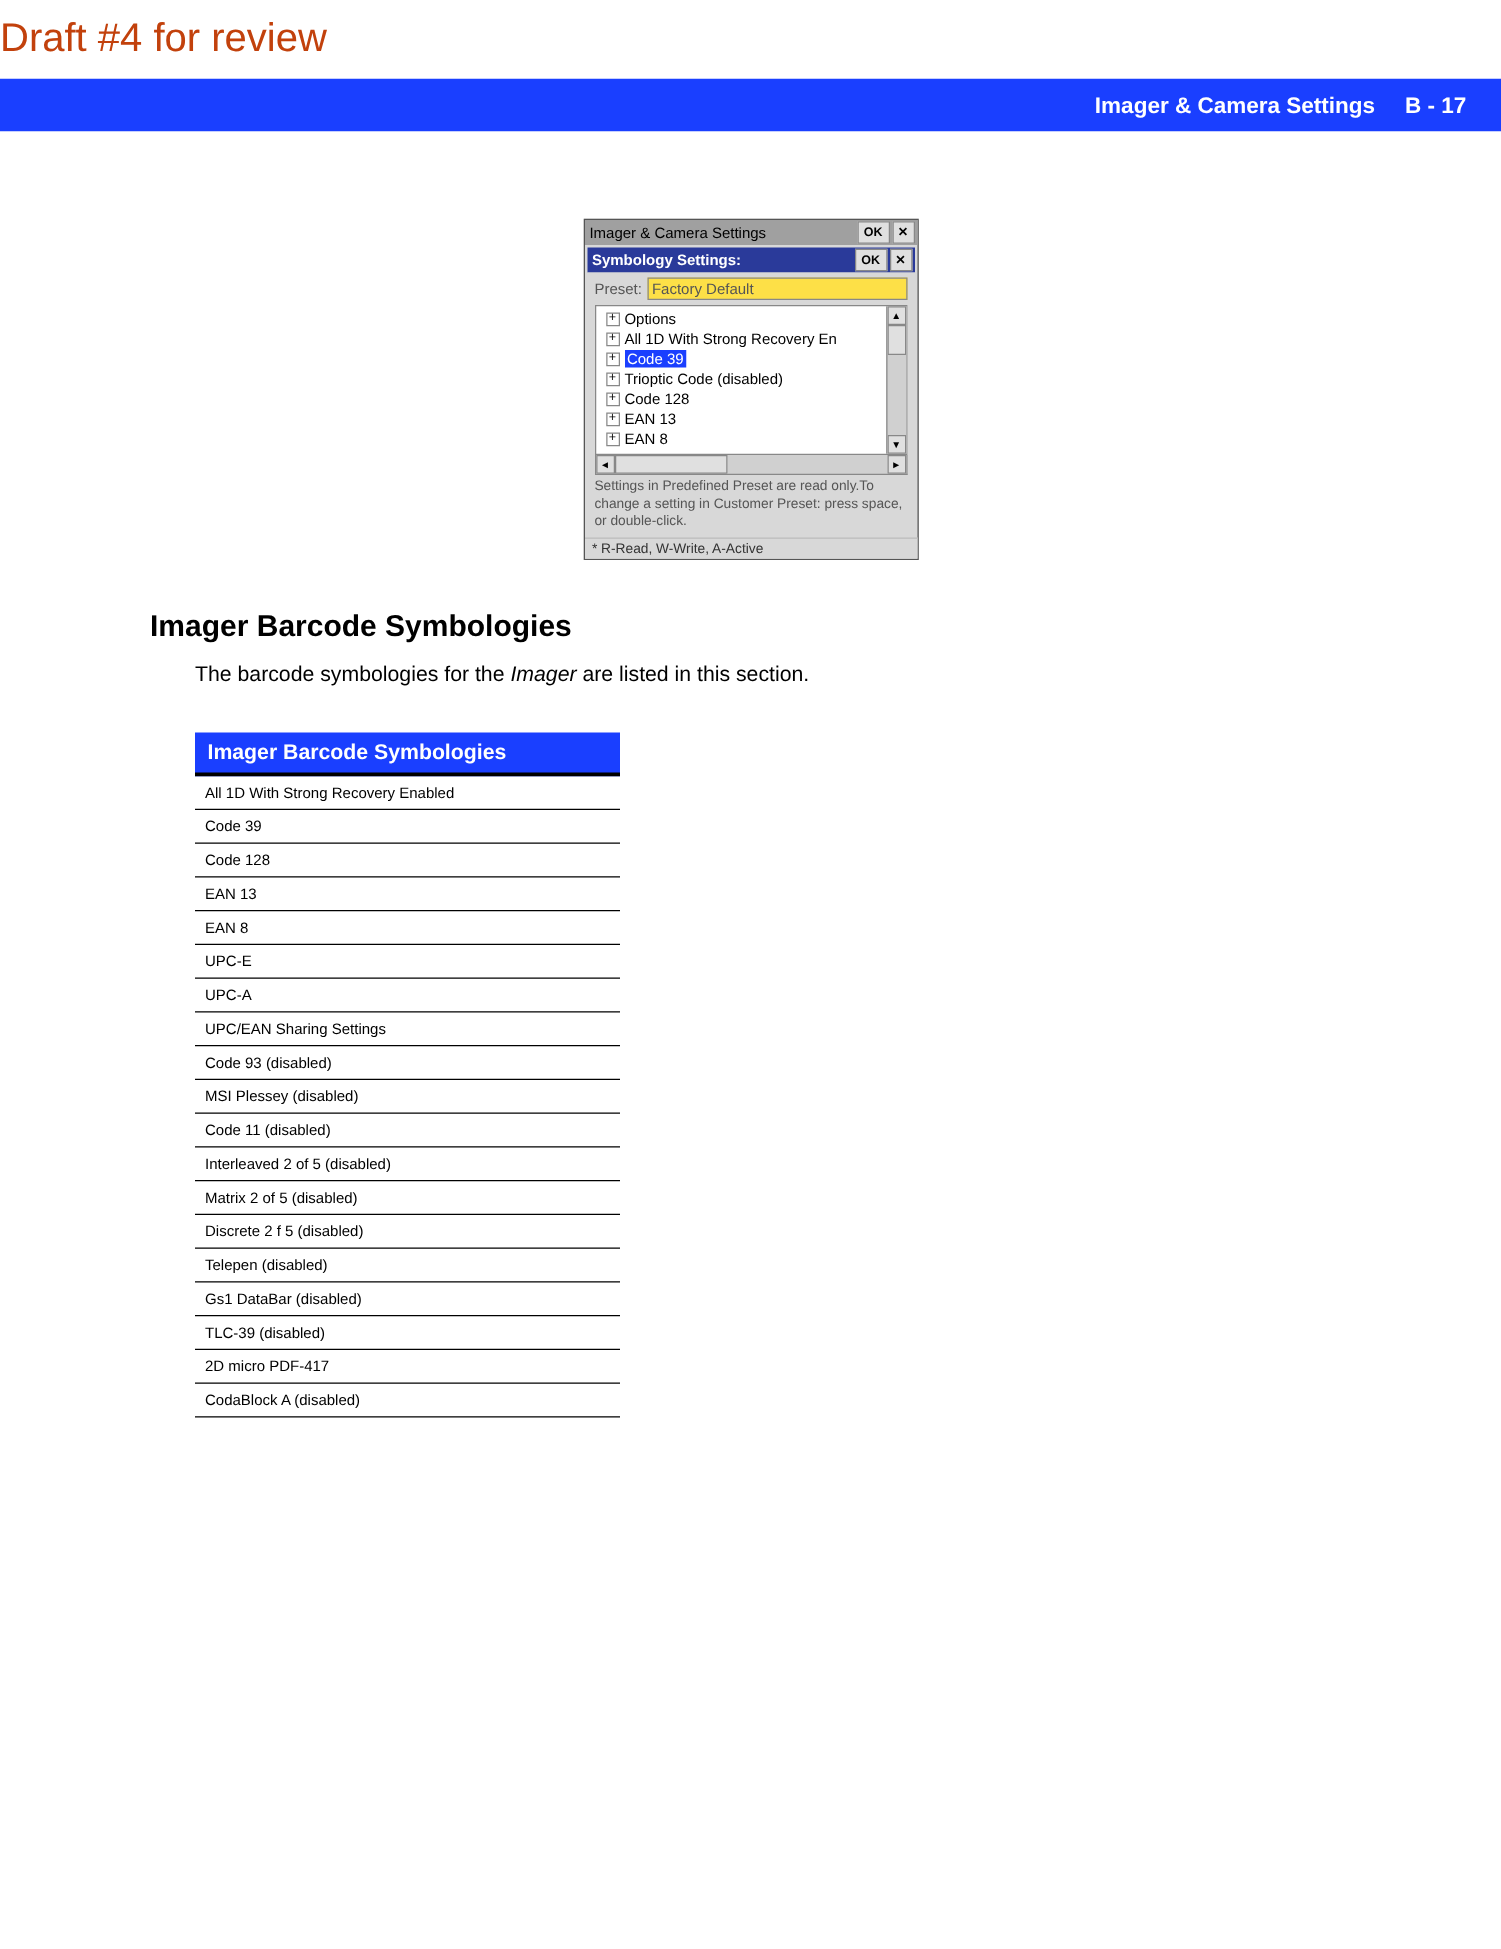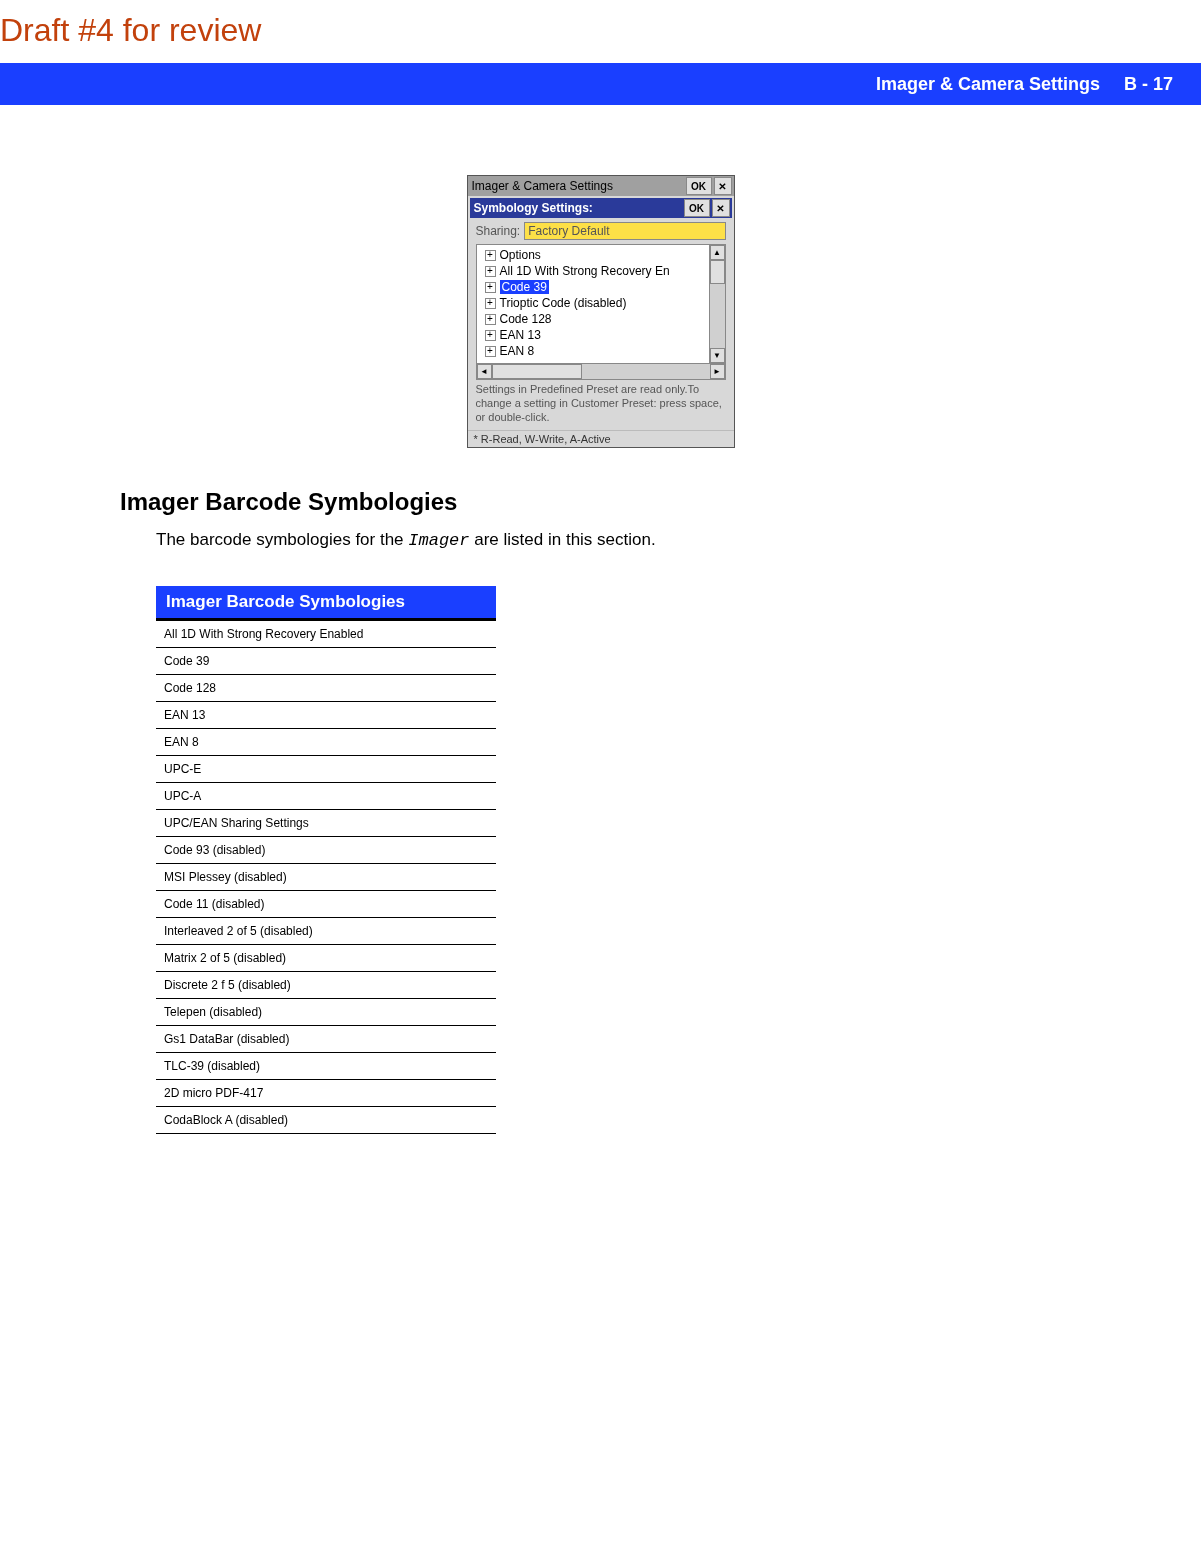--- a/index.html
+++ b/index.html
@@ -204,21 +204,21 @@
     font-weight: bold;
     font-size: 24px;
     color: #000;
     margin: 30px 0 14px 0;
   }
   .body-text {
     font-size: 17px;
     margin-left: 36px;
     margin-bottom: 36px;
   }
-  .body-text em { font-style: italic; font-family: Liberation Mono, monospace; }
+  .body-text em { font-style: italic; }
 
   .sym-table {
     margin-left: 36px;
     width: 340px;
   }
   .sym-header {
     background: #1a3fff;
     color: #fff;
     font-weight: bold;
     font-size: 17px;
@@ -252,21 +252,21 @@
 
     <div style="padding:2px;">
       <div class="titlebar">
         <span class="tb-title">Symbology Settings:</span>
         <span class="tb-btn">OK</span>
         <span class="tb-btn x">✕</span>
       </div>
 
       <div class="panel-body">
         <div class="preset-row">
-          <span>Sharing:</span>
+          <span>Preset:</span>
           <div class="preset-field">
             <span>Factory Default</span>
           </div>
         </div>
 
         <div class="tree">
           <div class="tree-list" id="tree-list">
               <div class="tree-item">
                 <span class="expander">+</span>
                 <span class="label-span">Options</span>

